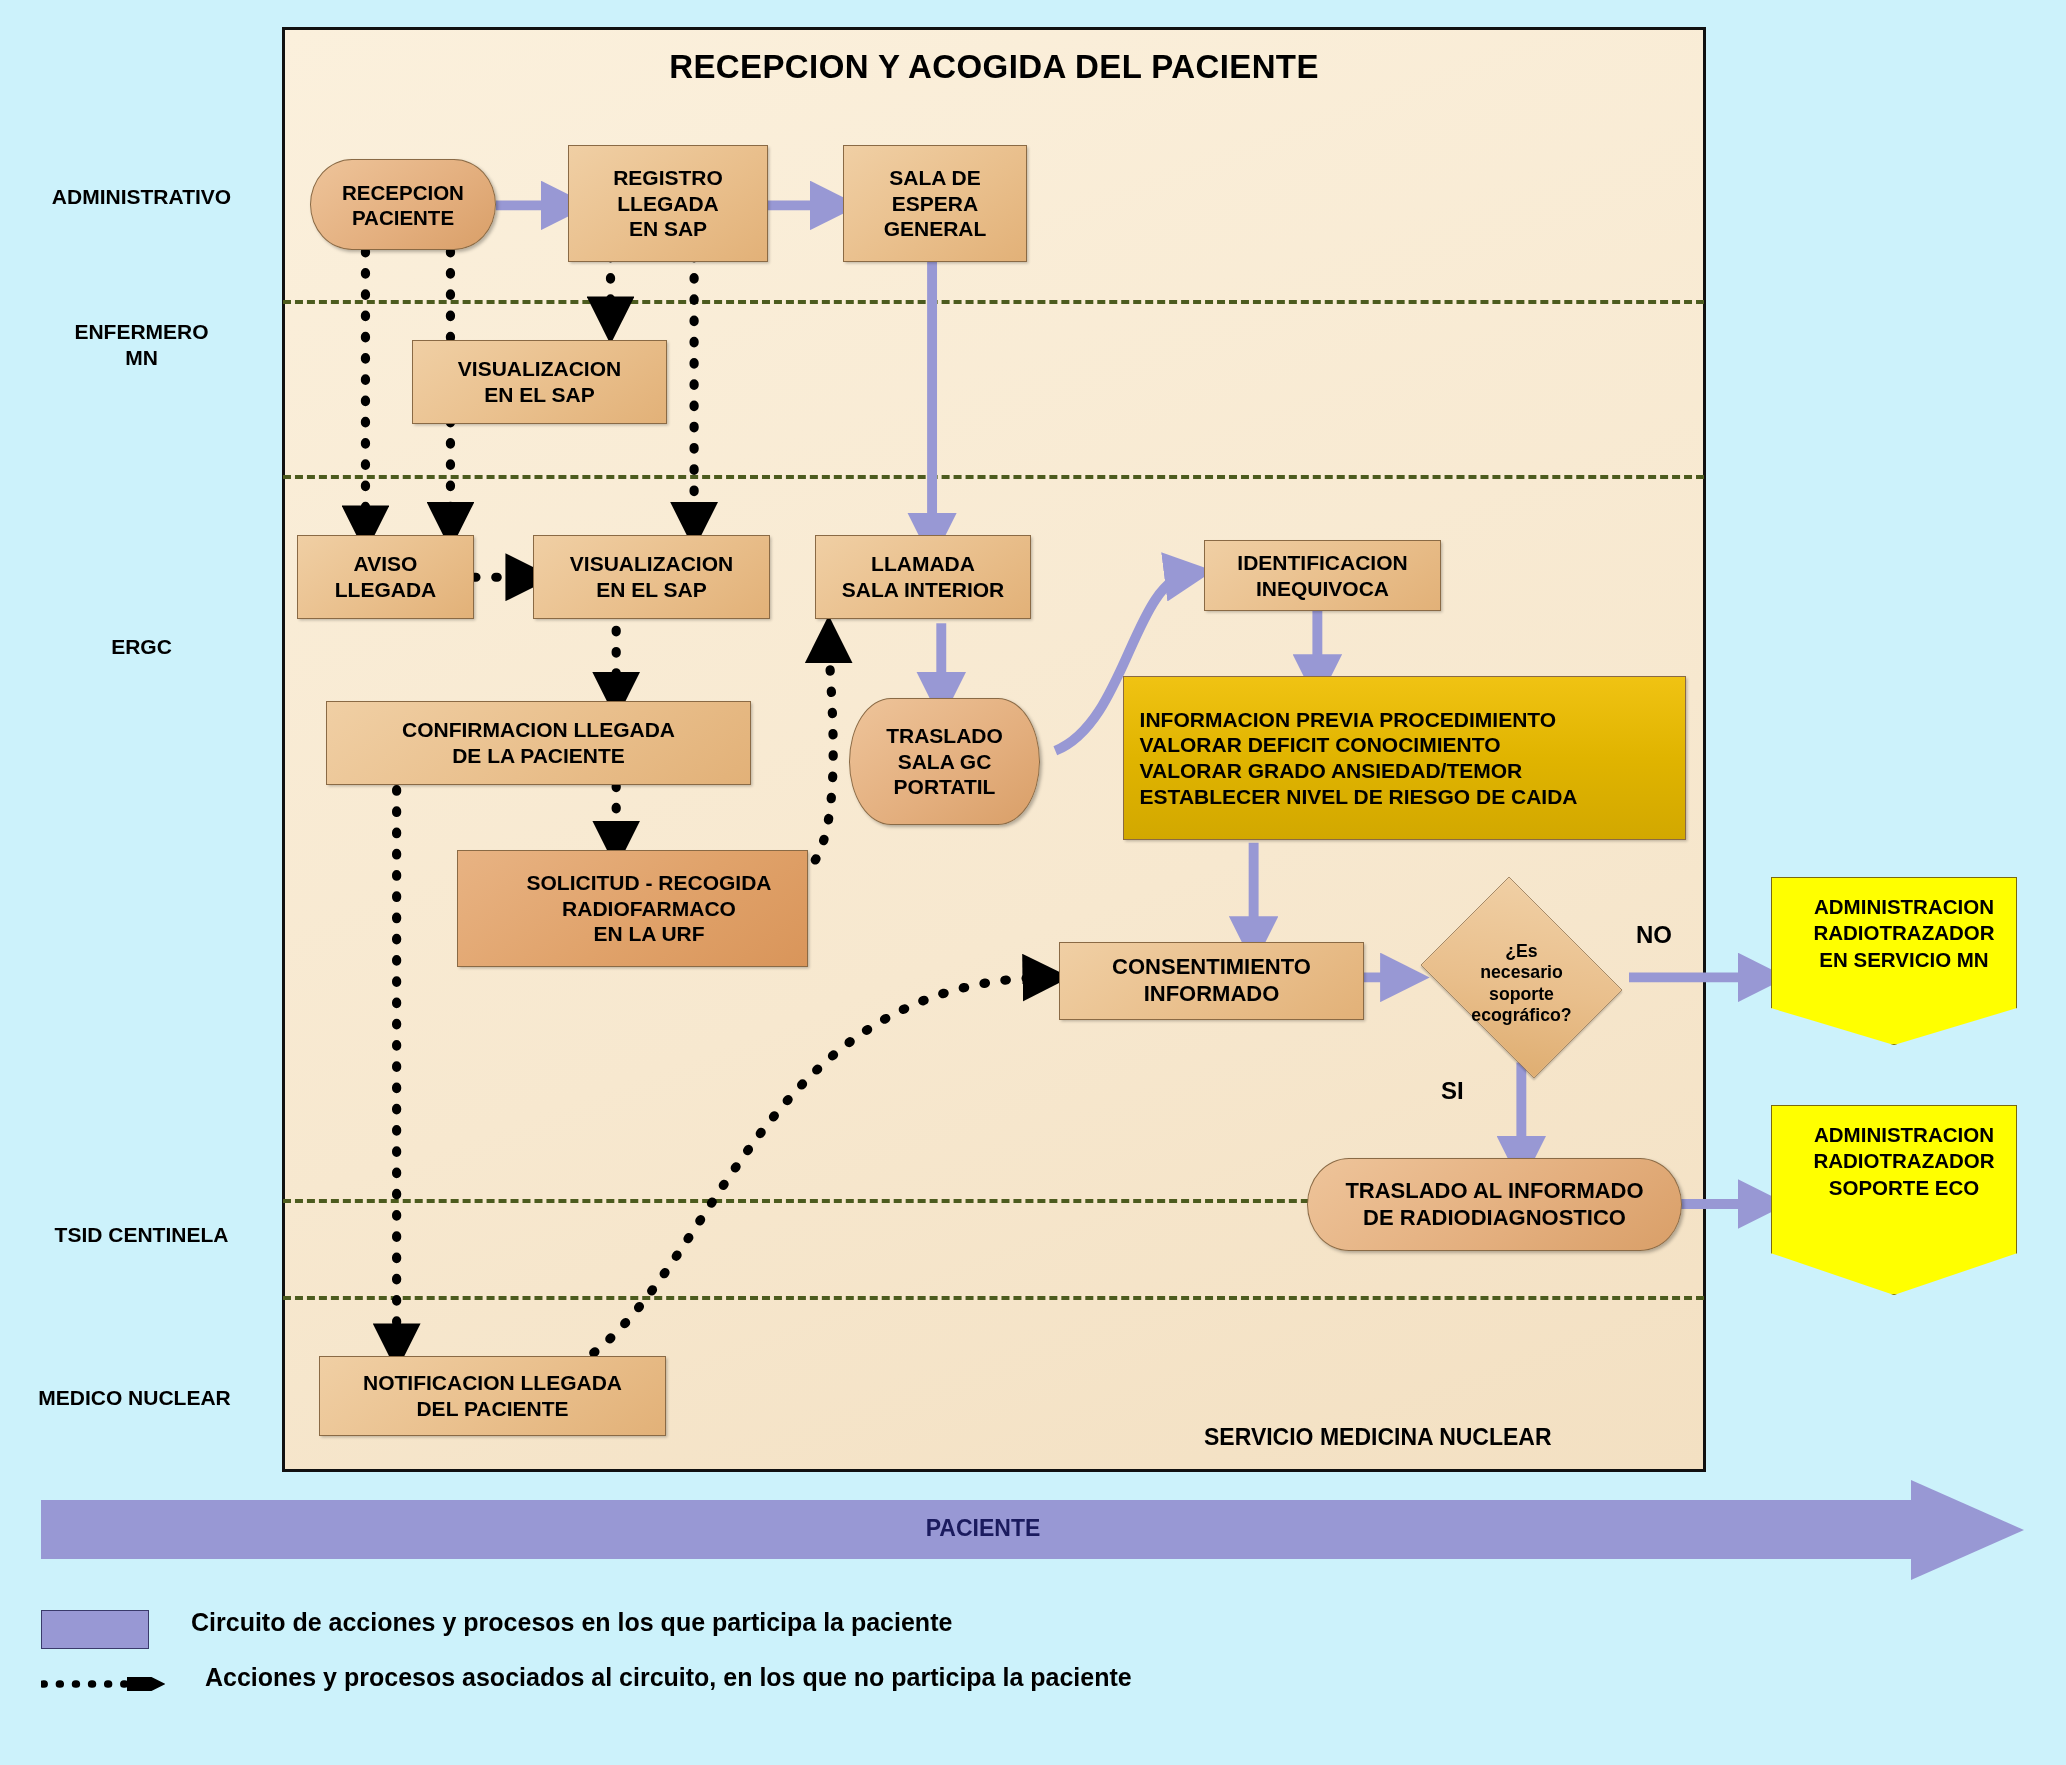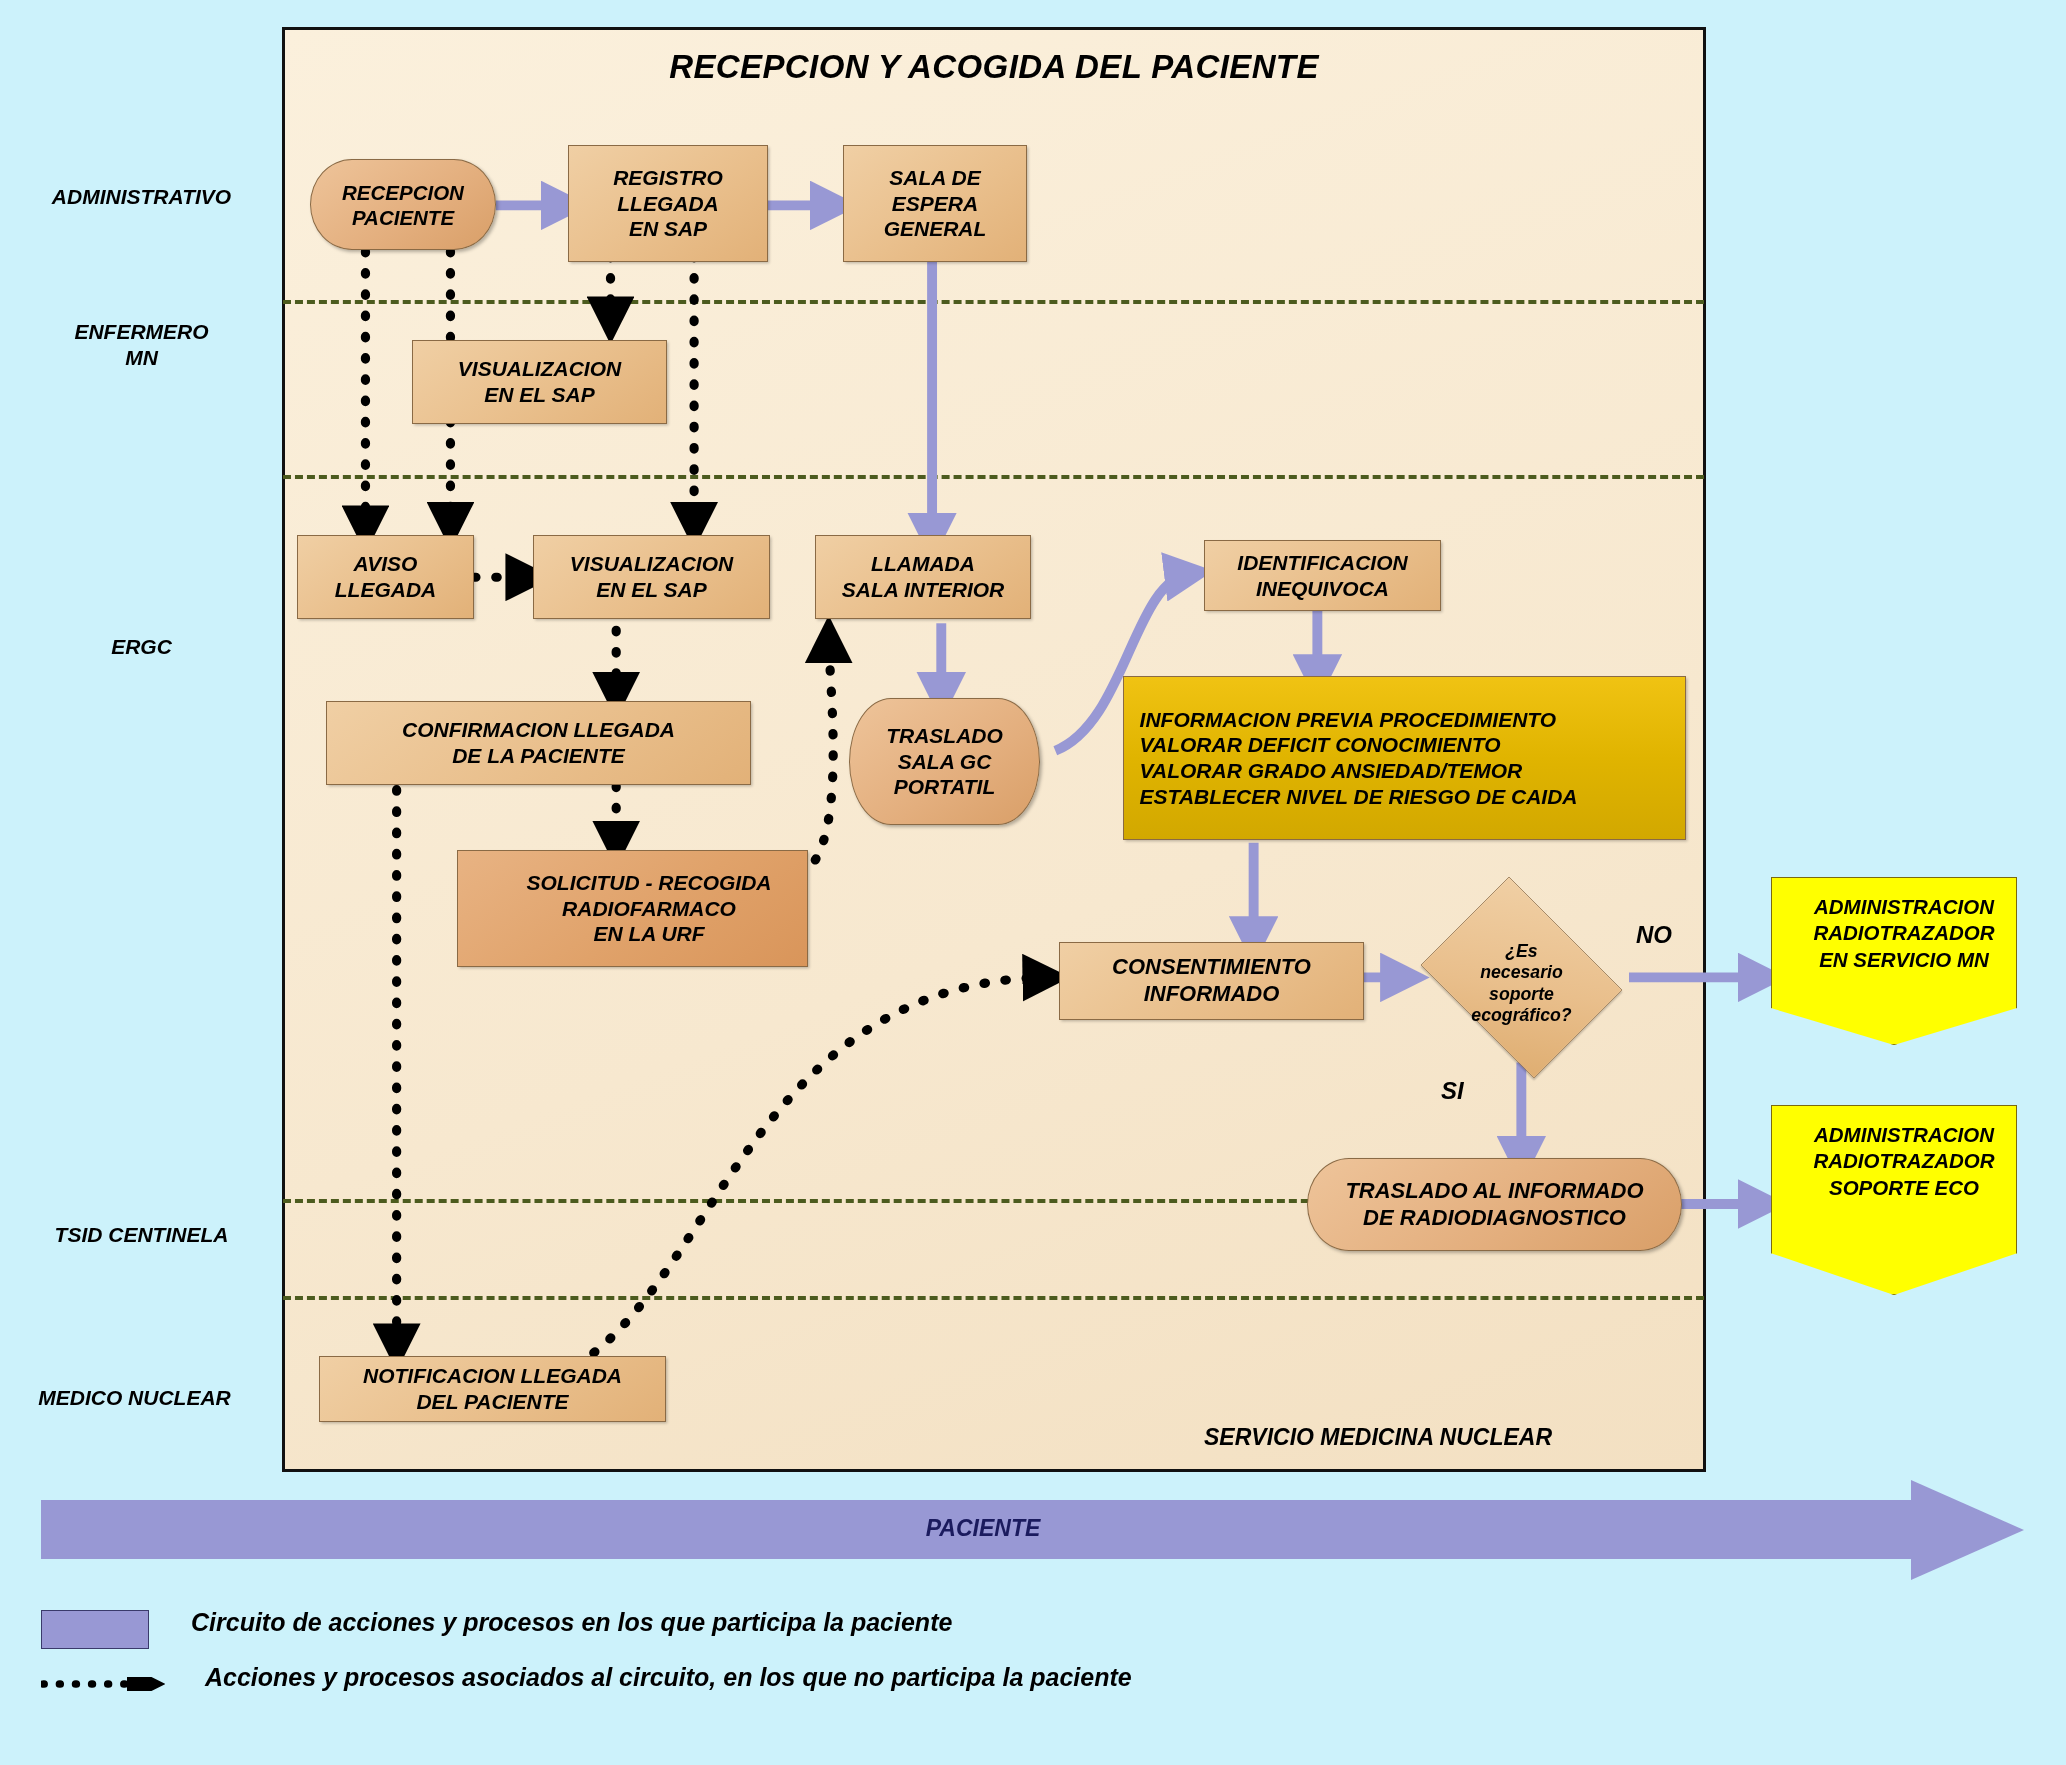--- a/index.html
+++ b/index.html
@@ -3,21 +3,21 @@
 <meta charset="utf-8">
 <style>
   html,body{margin:0;padding:0;}
   body{
     width:2066px;height:1765px;
     background:#ccf2fb;
     font-family:"Liberation Sans", sans-serif;
     position:relative;
     overflow:hidden;
   }
-  #canvas{position:absolute;left:0;top:0;width:2066px;height:1765px;font-style:italic;}
+  #canvas{position:absolute;left:0;top:0;width:2066px;height:1765px;}
 
   
   .panel{
     position:absolute;
     left:282px;top:27px;width:1424px;height:1445px;
     background:linear-gradient(160deg,#fbf0dc 0%,#f7e8cf 60%,#f3e0c2 100%);
     border:3.5px solid #111;
     box-sizing:border-box;
   }
   .panel-title{
@@ -318,21 +318,21 @@
   </div>
 
   <div class="no-lbl" style="left:1636px;top:921px;">NO</div>
   <div class="si-lbl" style="left:1441px;top:1077px;">SI</div>
 
   <div class="node pill" style="left:1307px;top:1158px;width:375px;height:93px;font-size:22px;">
     <span style="white-space:pre-line;">TRASLADO AL INFORMADO
 DE RADIODIAGNOSTICO</span>
   </div>
 
-  <div class="node box" style="left:319px;top:1356px;width:347px;height:66px;font-size:21px;">
+  <div class="node box" style="left:319px;top:1356px;width:347px;height:80px;font-size:21px;">
     <span style="white-space:pre-line;">NOTIFICACION LLEGADA
 DEL PACIENTE</span>
   </div>
 
   <div class="banner" style="left:1771px;top:877px;width:244px;height:166px;">
     <div class="inner"><span style="white-space:pre-line;">ADMINISTRACION
 RADIOTRAZADOR
 EN SERVICIO MN</span></div>
   </div>
 

